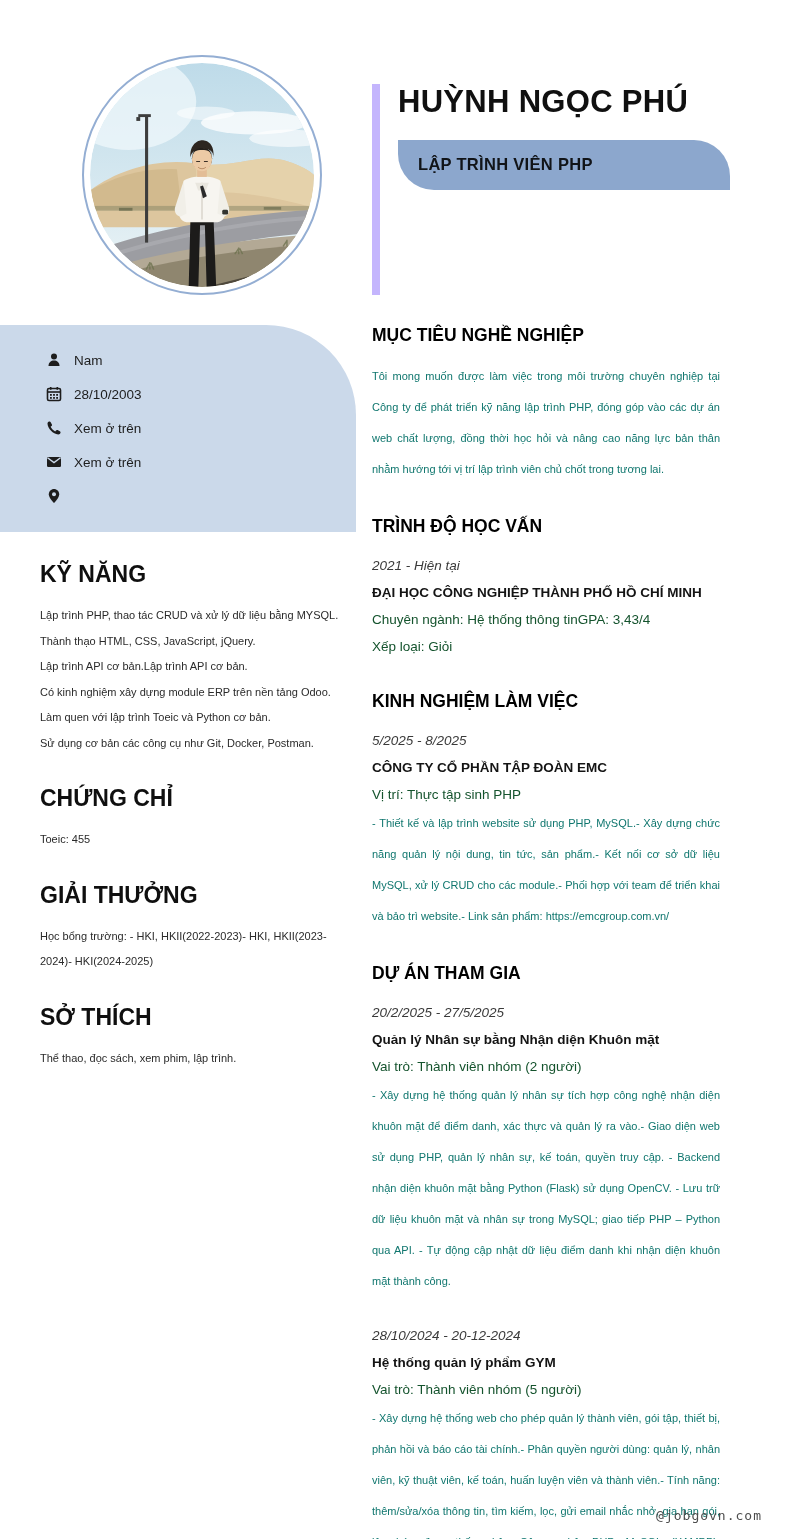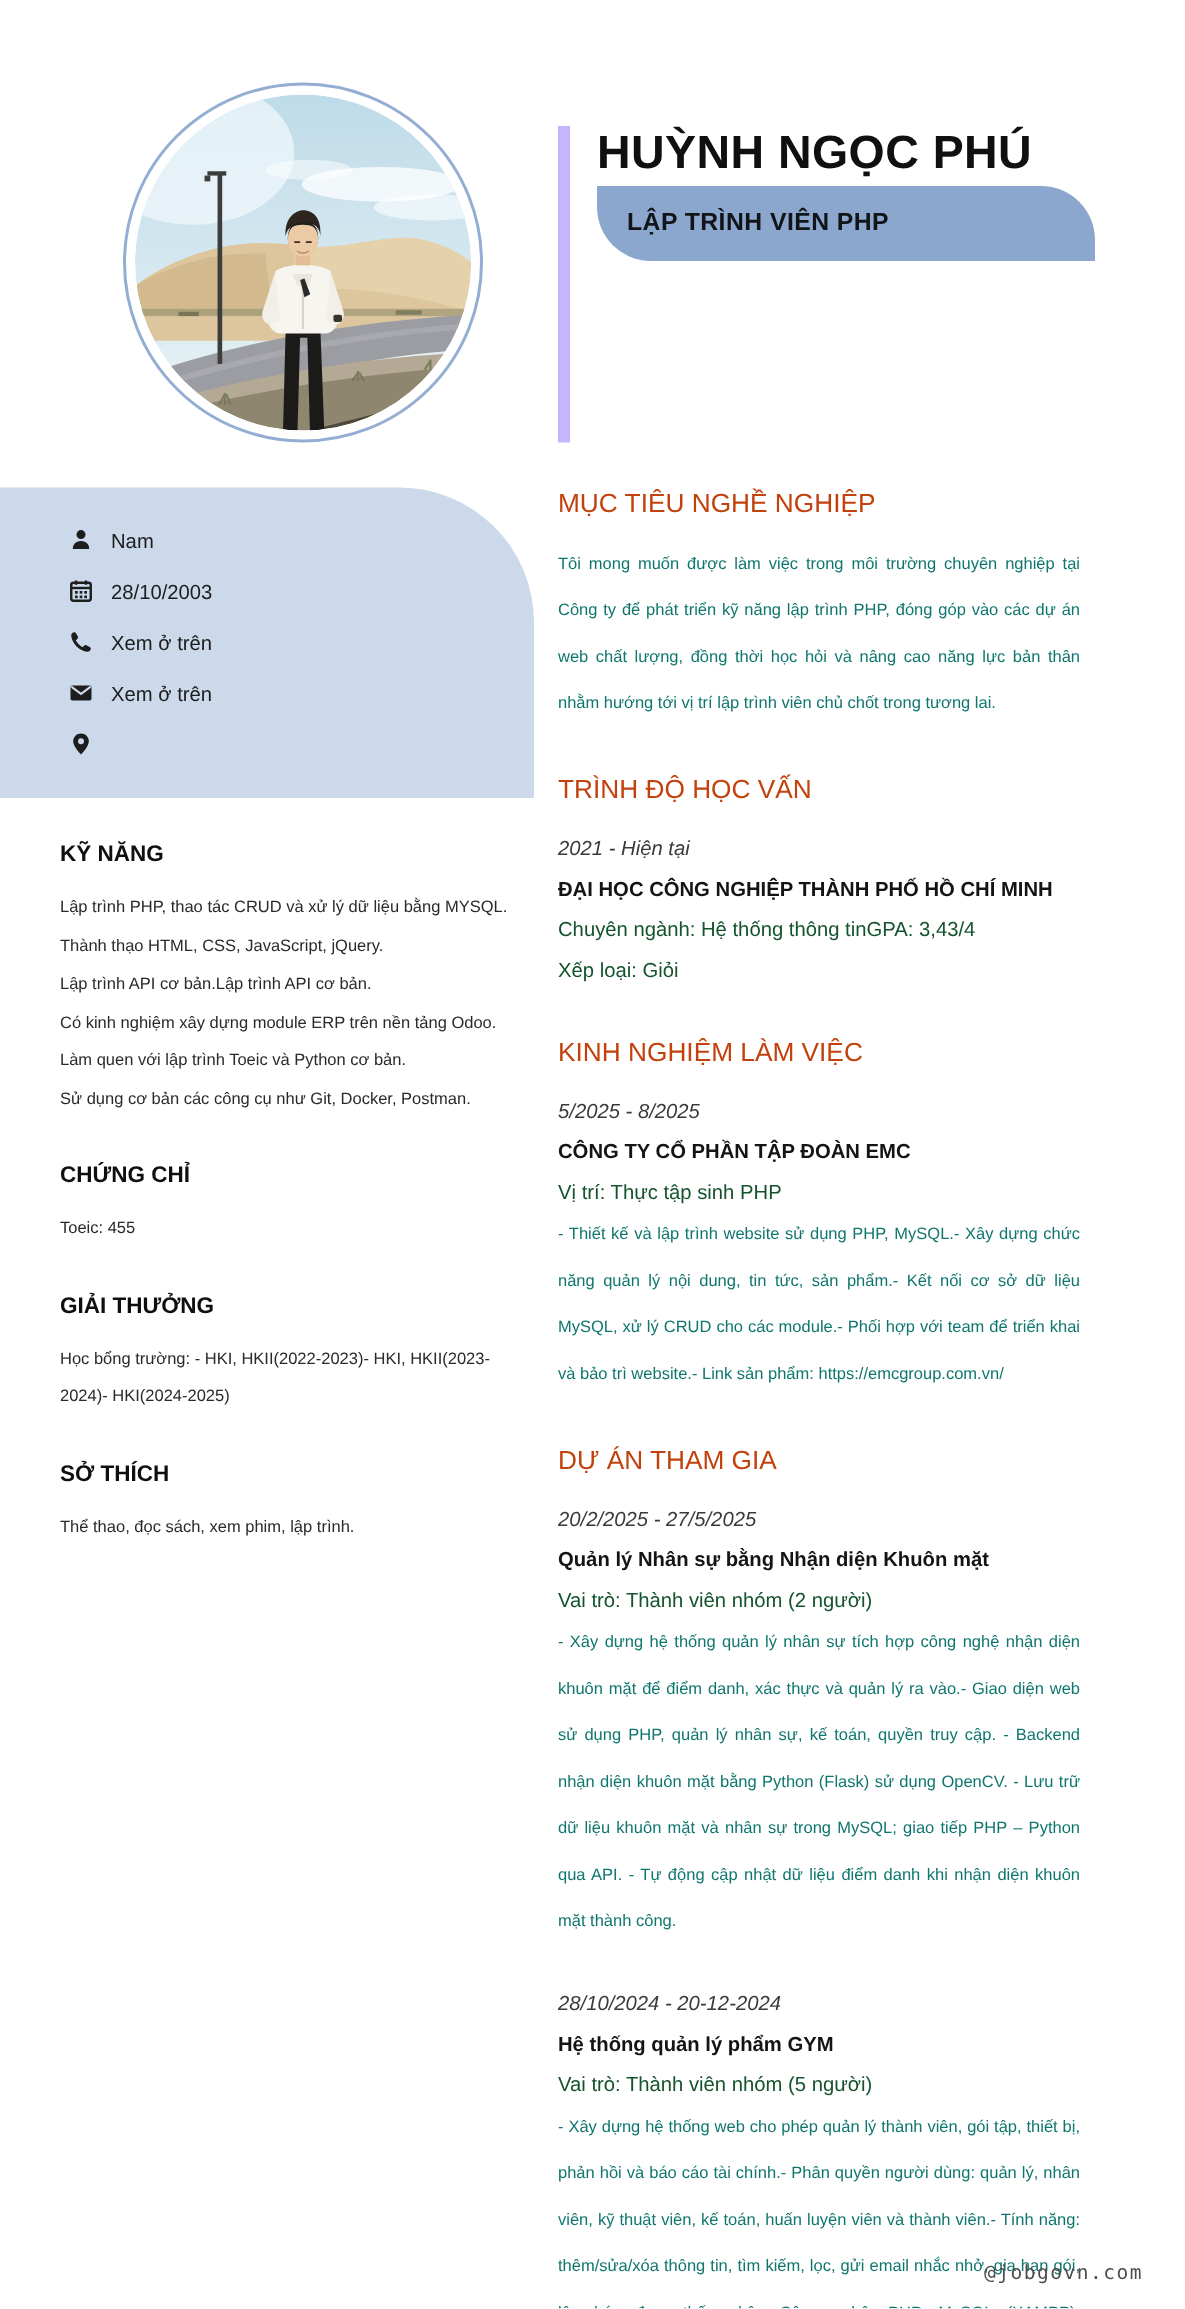--- a/index.html
+++ b/index.html
@@ -31,21 +31,21 @@
     border-left: 8px solid #c4b5fd;
     padding-left: 18px;
     width: 370px;
   }
   .name {
     font-size: 31px; font-weight: 700; color: #101010;
     letter-spacing: .3px; line-height: 1.15;
     white-space: nowrap;
   }
   .badge {
-    margin-top: 4px;
+    margin-top: 20px;
     width: 332px; height: 50px;
     background: #8ca7cd;
     border-radius: 0 36px 0 36px;
     display: flex; align-items: center;
     padding-left: 20px;
   }
   .badge span { font-size: 16.5px; font-weight: 700; color: #111418; letter-spacing: .3px; }
 
   
   .cols { display: flex; margin-top: 30px; }
@@ -61,27 +61,27 @@
   }
   .c-row { display: flex; align-items: flex-start; margin-bottom: 15px; }
   .c-row:last-child { margin-bottom: 0; }
   .cicon { width: 16px; height: 16px; flex: 0 0 16px; margin-top: 1px; }
   .cicon svg { display: block; width: 16px; height: 16px; }
   .ctext { margin-left: 12px; font-size: 13.5px; line-height: 19px; color: #1d1d1d; }
   .c-row.addr .ctext { line-height: 26px; max-width: 250px; }
 
   
   .left-pad { padding: 0 26px 0 40px; }
-  .lsec h2 { margin-top: 29px; margin-bottom: 15px; font-size: 15px; font-weight: 700; color: #0f0f0f; }
+  .lsec h2 { margin-top: 29px; margin-bottom: 15px; font-size: 23px; font-weight: 700; color: #0f0f0f; }
   .lsec p { font-size: 11px; line-height: 25.5px; color: #2a2a2a; }
 
   
   .rsec { margin-top: 0; }
   .rsec + .rsec { margin-top: 31px; }
-  .rsec h2 { font-size: 17.5px; font-weight: 400; color: #c2410c; margin-bottom: 15px; }
+  .rsec h2 { font-size: 17.5px; font-weight: 700; color: #000000; margin-bottom: 15px; }
   .body-just { font-size: 11px; line-height: 31px; color: #0f766e; text-align: justify; }
   .period { font-size: 13.5px; font-style: italic; color: #3a3a3a; line-height: 27px; }
   .strongline { font-size: 13.5px; font-weight: 700; color: #141414; line-height: 27px; }
   .plainline { font-size: 13.5px; color: #14532d; line-height: 27px; }
   .proj-item + .proj-item { margin-top: 25px; }
 
   
   .watermark {
     position: absolute; right: 28px; bottom: 16px;
     font-family: "DejaVu Sans Mono", monospace;

